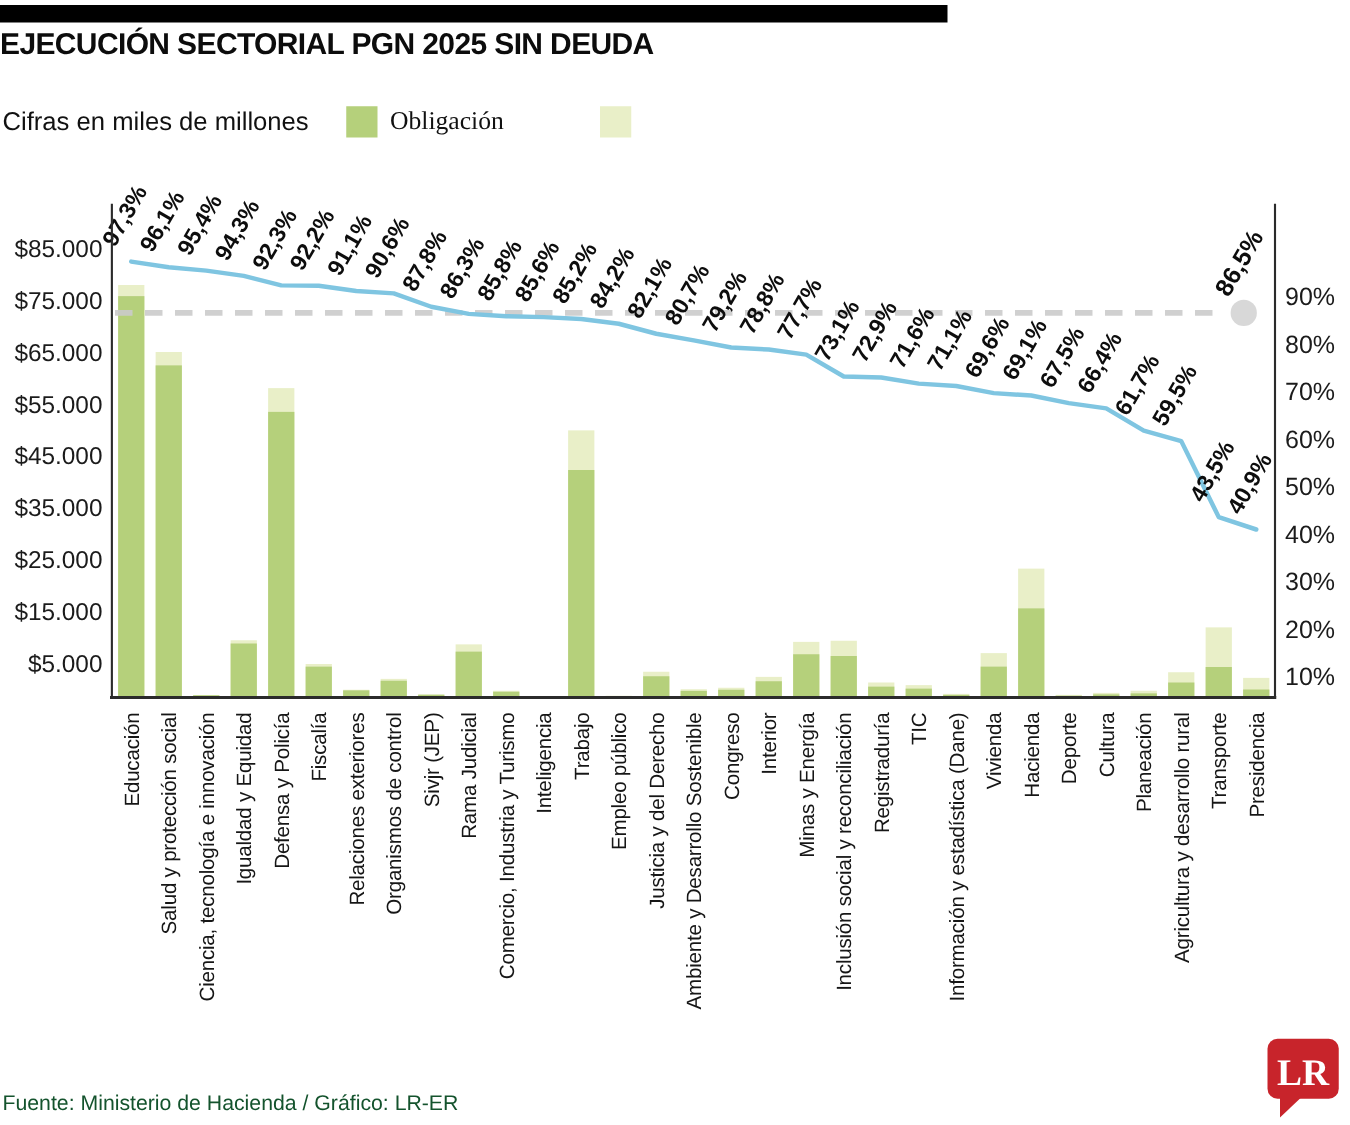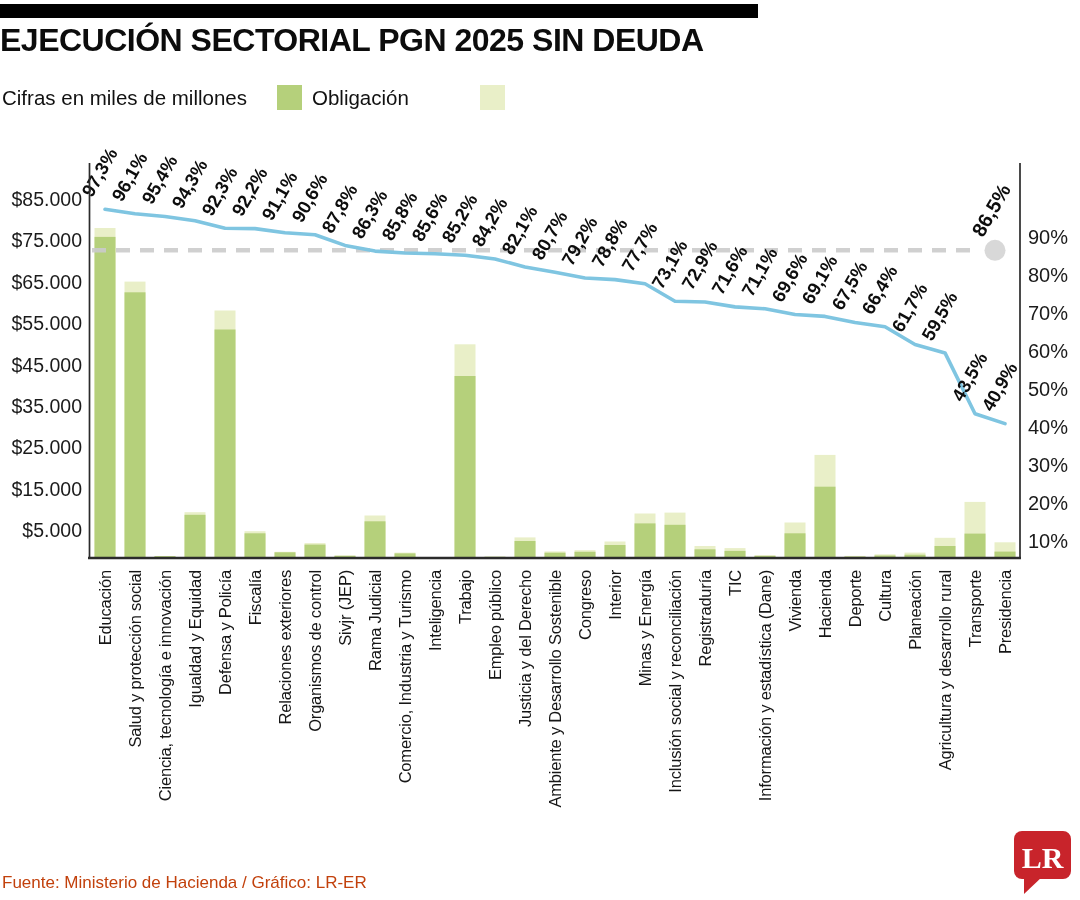--- a/index.html
+++ b/index.html
@@ -2,36 +2,36 @@
 <html><head>
 <meta charset="utf-8">
 <style>
   html,body{margin:0;padding:0;}
   body{
     width:1080px;height:900px;position:relative;background:#fff;overflow:hidden;
     font-family:"Liberation Sans",sans-serif;color:#111;
   }
   .topbar{position:absolute;left:0;top:4px;width:758px;height:14px;background:var(--topbar,#000);}
   h1.title{
-    position:absolute;left:0;top:22px;margin:0;font-size:32px;font-weight:bold;
+    position:absolute;left:0;top:22px;margin:0;font-size:24px;font-weight:bold;
     letter-spacing:-0.5px;color:#0c0c0c;white-space:nowrap;
   }
   .legend{position:absolute;left:0;top:83px;width:948px;height:32px;font-size:20.5px;}
   .legend .note{position:absolute;left:2px;top:3px;}
-  .legend .li1{position:absolute;left:277px;top:3px;}
+  .legend .li1{position:absolute;left:277px;top:3px;font-family:Liberation Serif, serif;}
   .legend .li2{position:absolute;left:480px;top:3px;}
   .legend .li3{position:absolute;left:703px;top:3px;}
   .legend .lbl{margin-left:10px;vertical-align:top;}
   .sw{display:inline-block;width:25px;height:25px;vertical-align:top;margin-top:-1px;}
   .sw1{background:var(--green,#b5d07b);}
   .sw2{background:var(--lightgreen,#e9efc8);}
   .dashsw{display:inline-block;width:26px;height:6px;border-radius:3px;background:var(--blue,#7fc5e1);vertical-align:middle;margin-top:8px;}
   .chart-wrap{position:absolute;left:0;top:0;width:1080px;height:900px;}
   svg{font-family:"Liberation Sans",sans-serif;}
-  .footer{position:absolute;left:2px;top:873px;font-size:17px;color:#c2410c;}
+  .footer{position:absolute;left:2px;top:873px;font-size:17px;color:#14532d;}
 </style>
 </head>
 <body style="--green: #b5d07b; --lightgreen: #e9efc8; --blue: #7fc5e1; --topbar: #000000;">
 
 <div class="chart-wrap">
   <svg id="chart-svg" width="1080" height="900" viewBox="0 0 1080 900">
       <rect x="94.5" y="228.0" width="21" height="330.0" fill="#e9efc8"></rect>
       <rect x="94.5" y="236.9" width="21" height="321.1" fill="#b5d07b"></rect>
       <rect x="124.5" y="281.6" width="21" height="276.4" fill="#e9efc8"></rect>
       <rect x="124.5" y="292.3" width="21" height="265.7" fill="#b5d07b"></rect>

